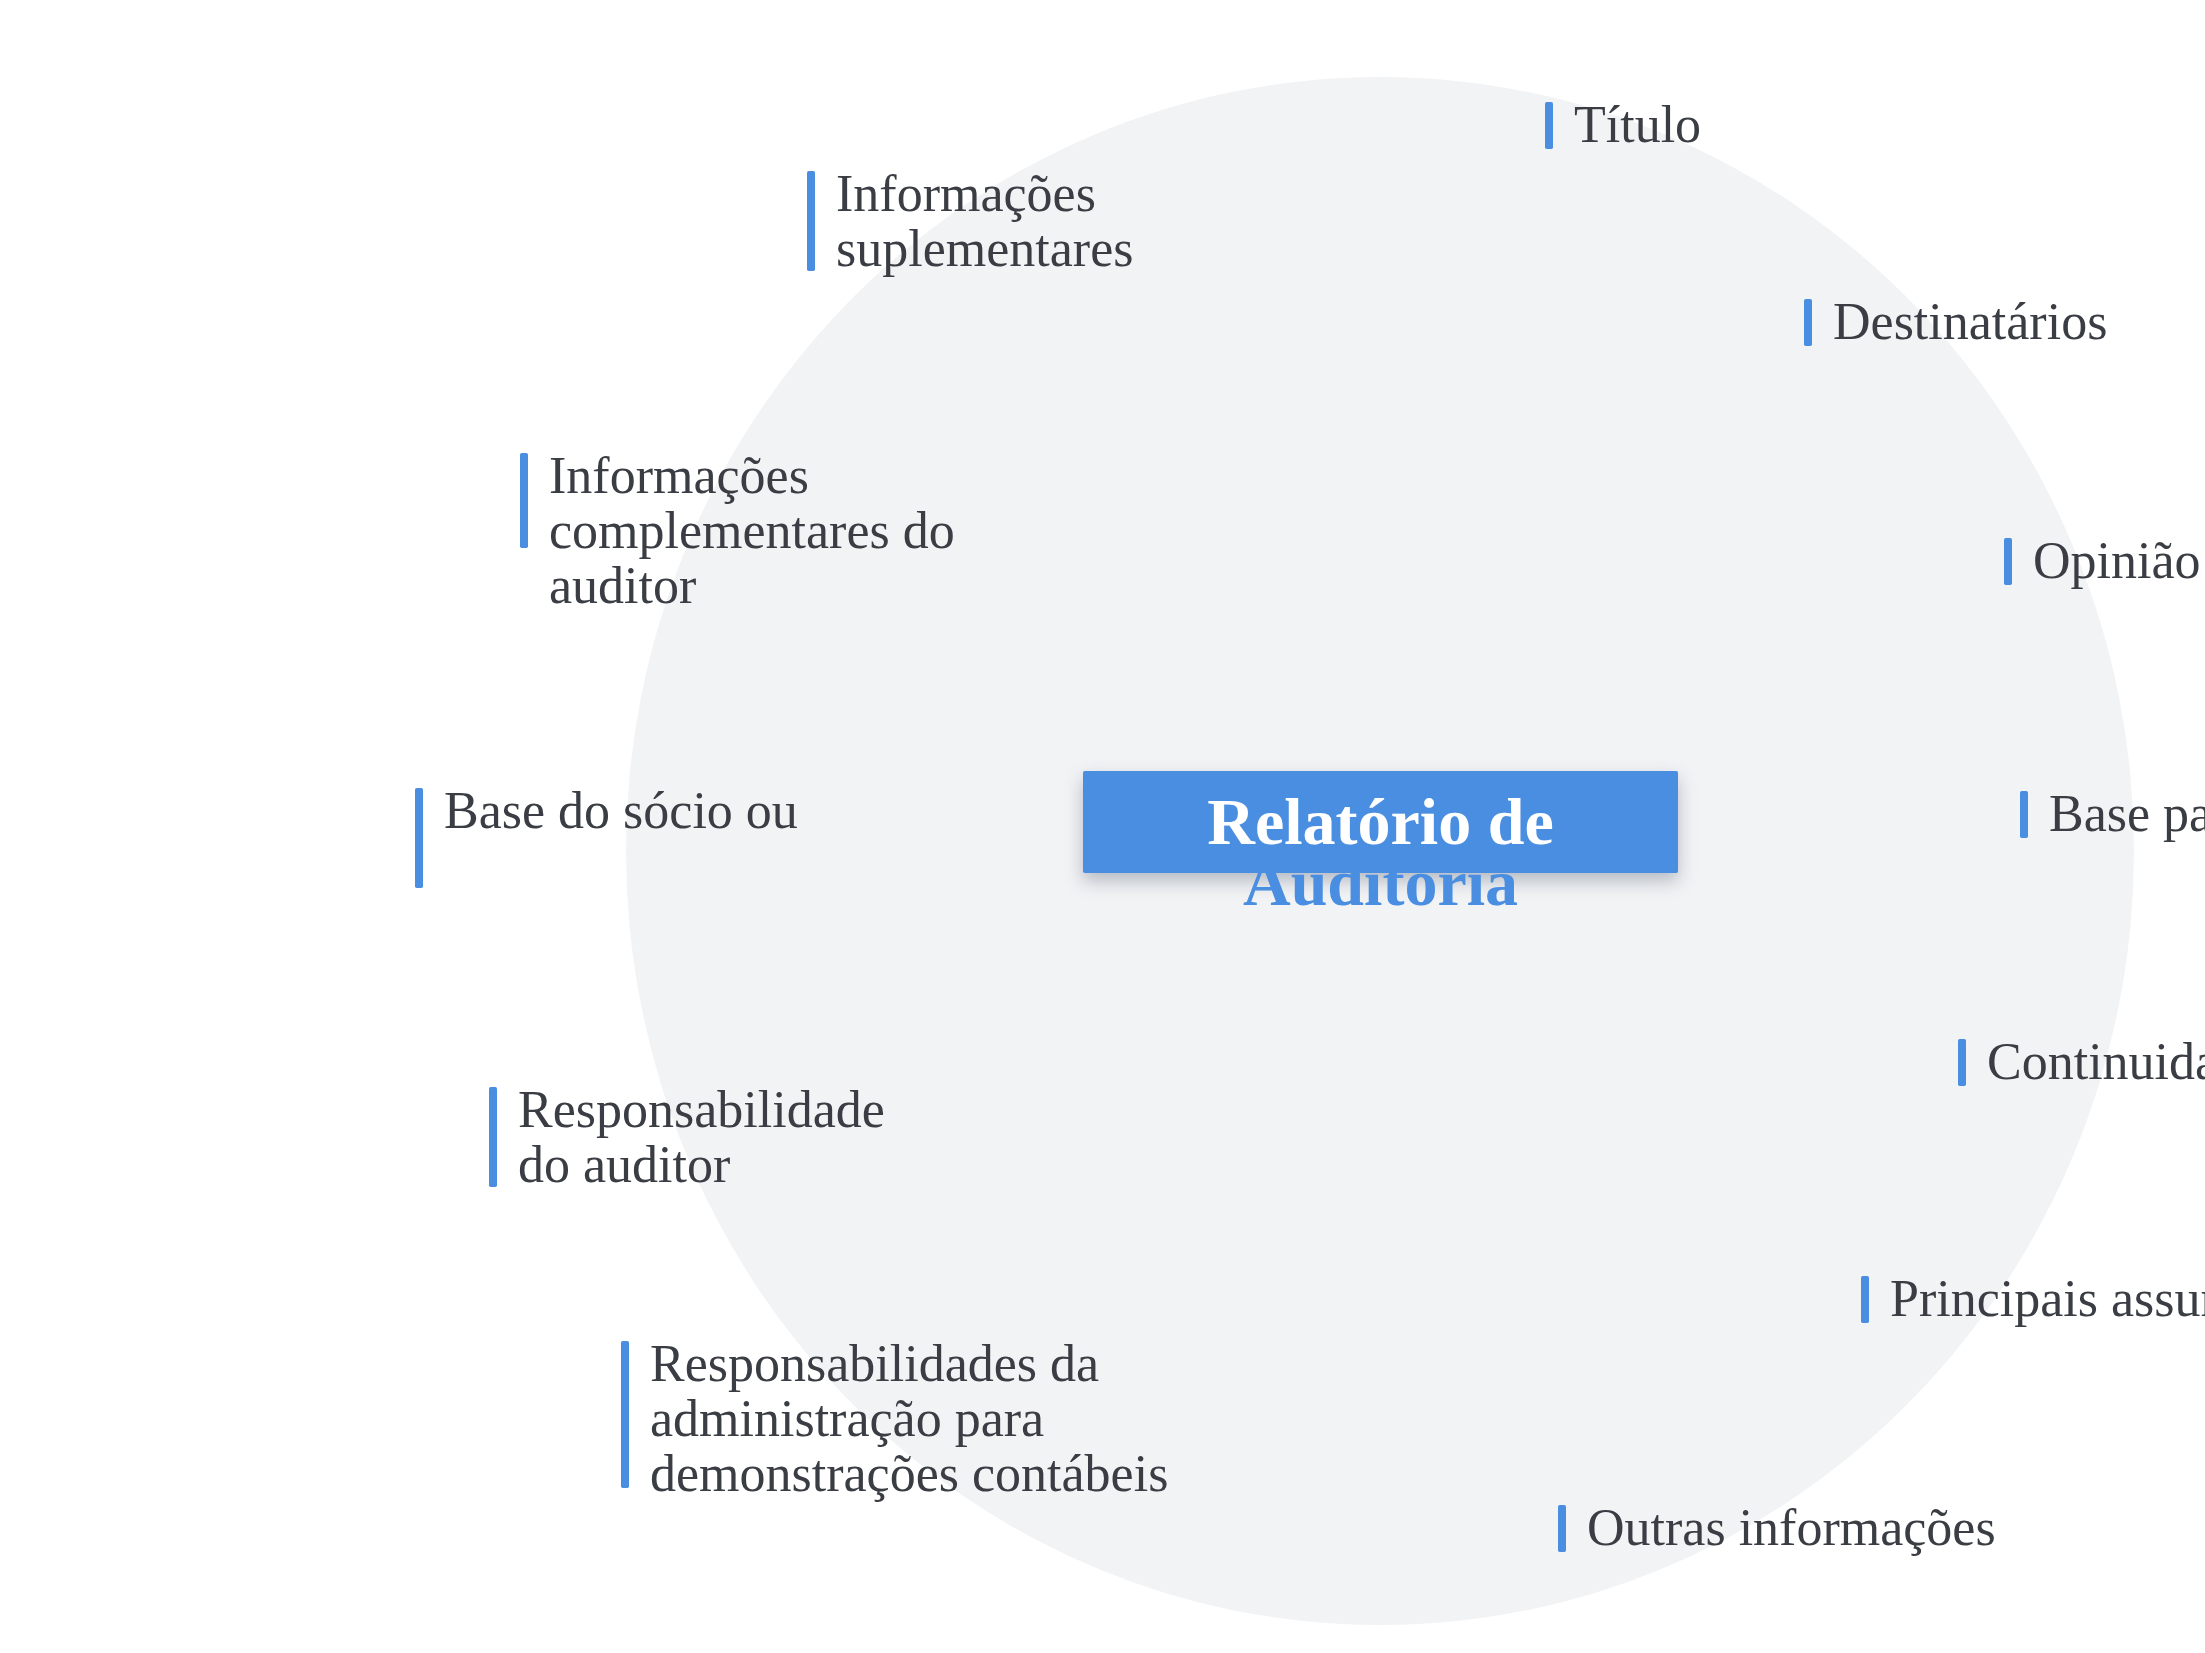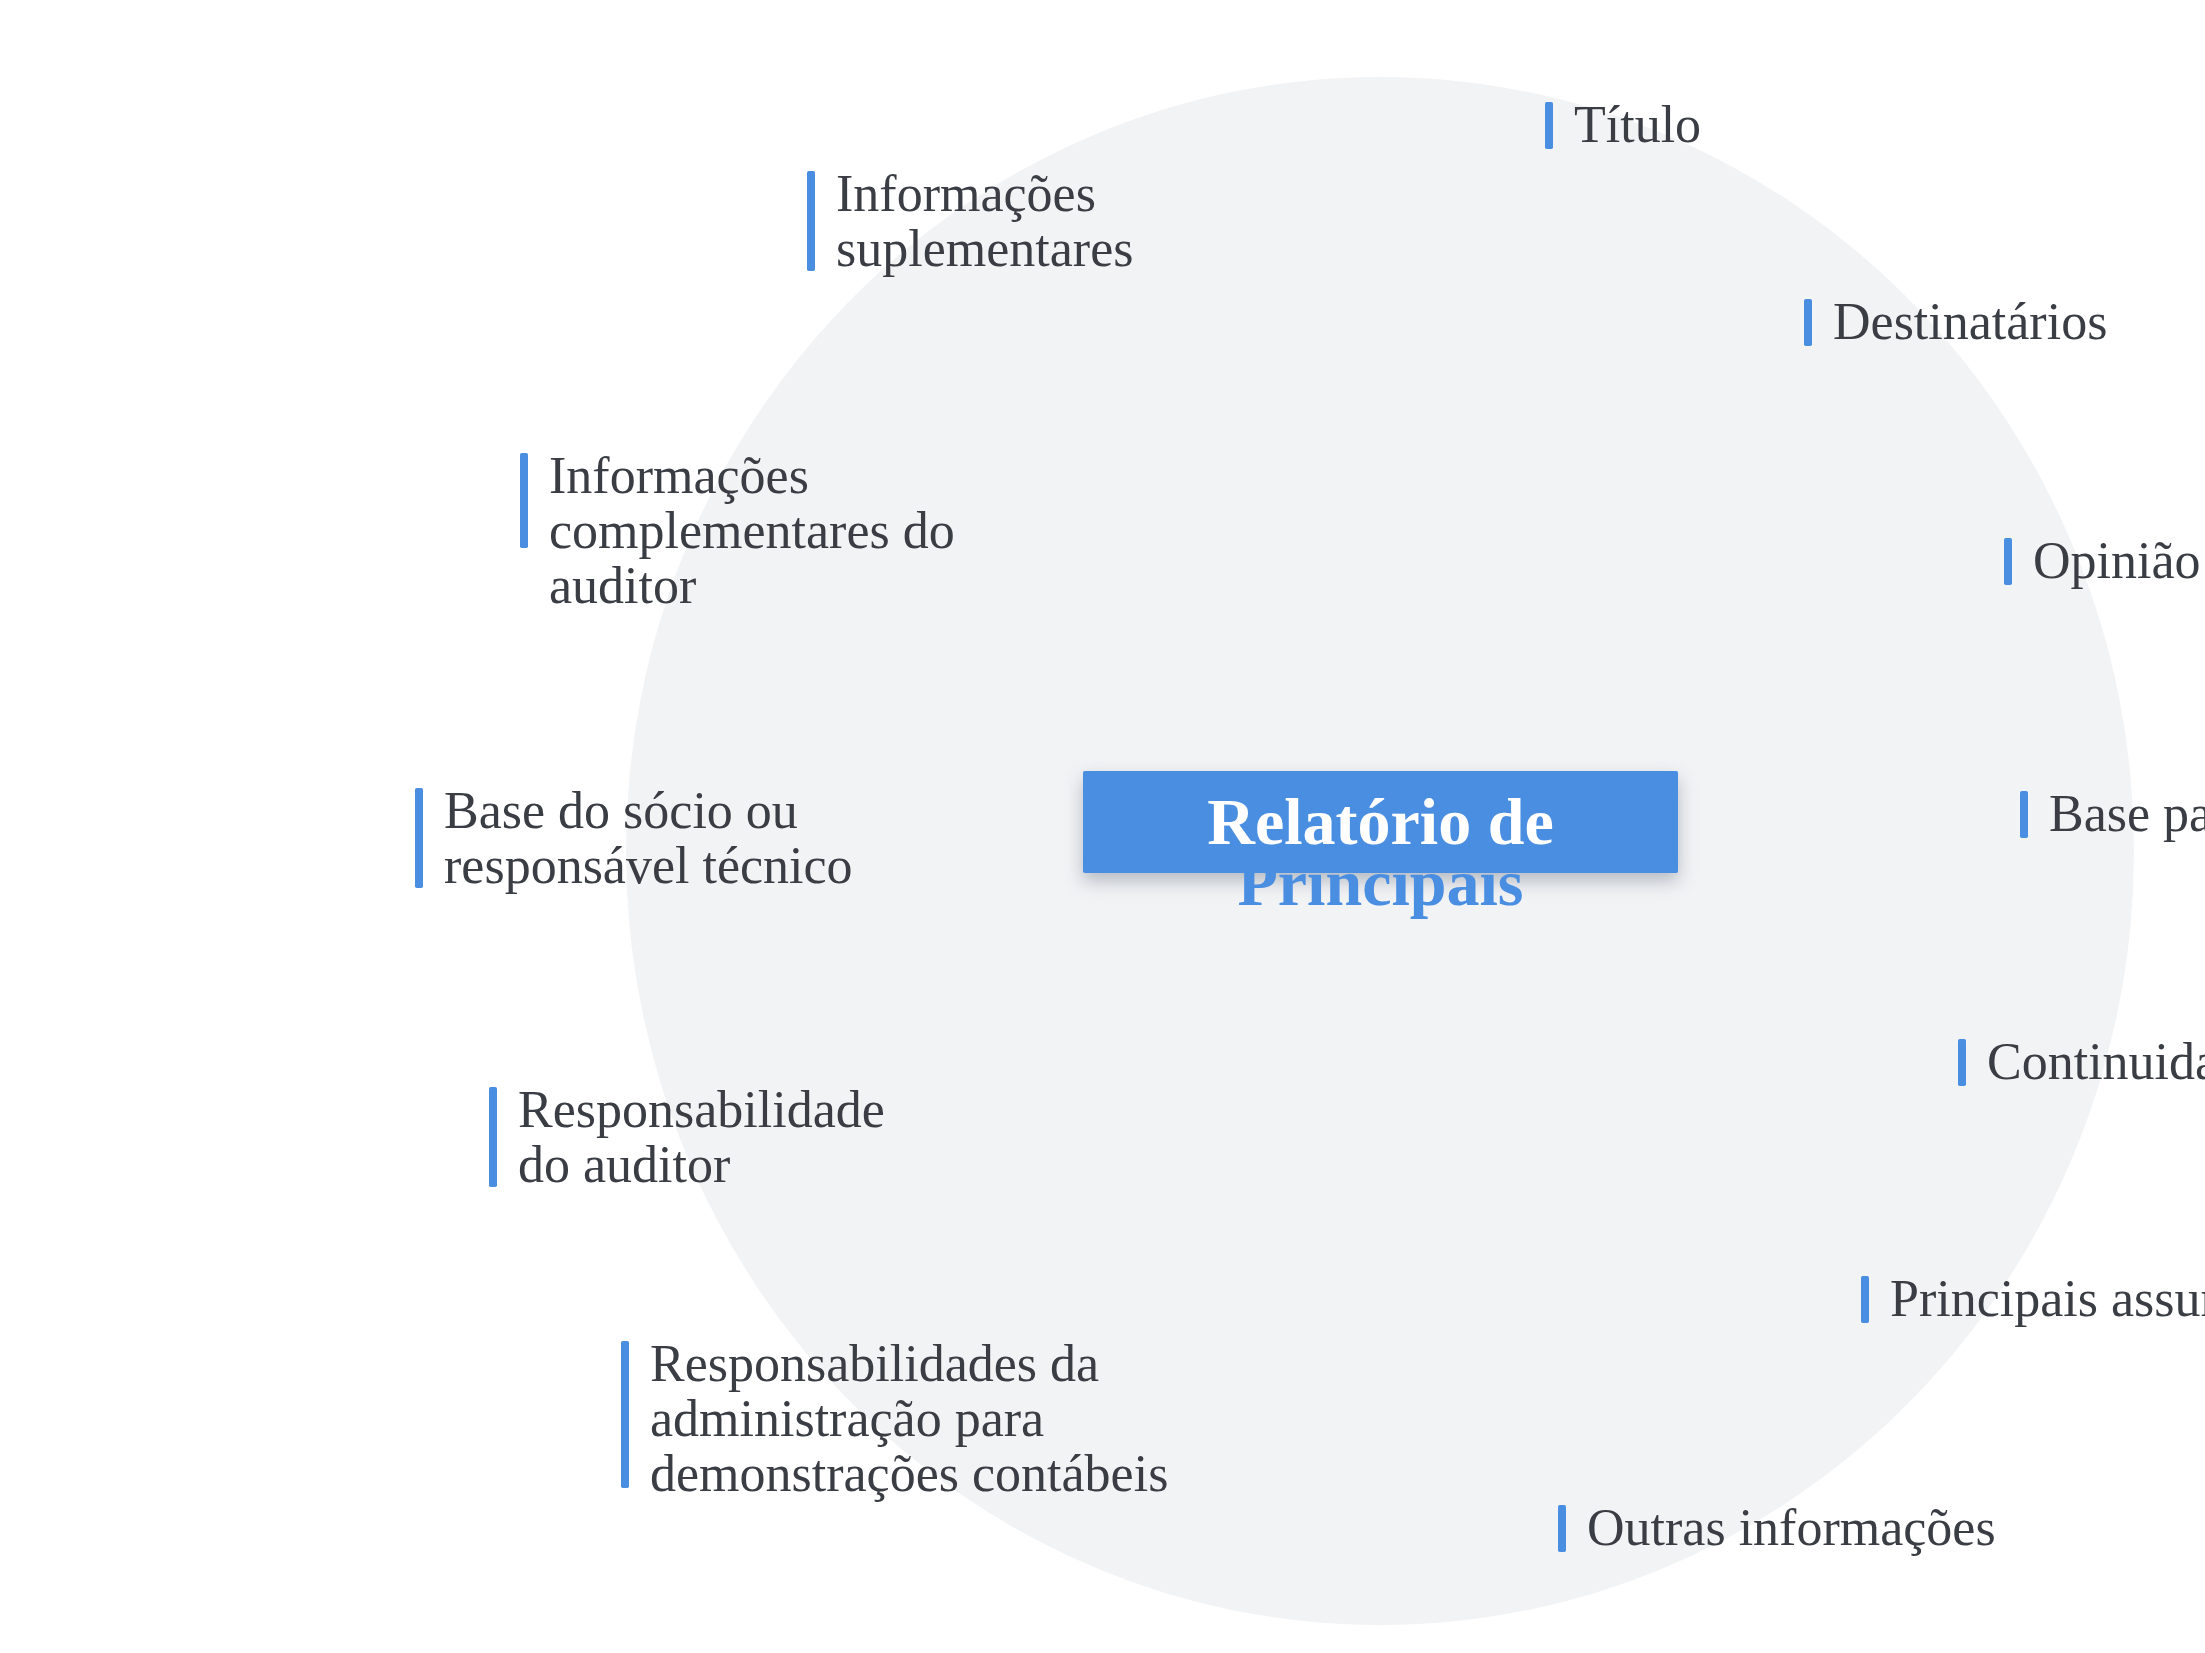--- a/index.html
+++ b/index.html
@@ -55,21 +55,21 @@
   }
 </style>
 </head>
 <body>
 
 <div class="circle"></div>
 
 <div class="center-box">
   <span>Relatório de</span>
 </div>
-<div class="center-sub">Principais</div>
+<div class="center-sub">Auditoria</div>
 
 <div class="label p-titulo">
   <div class="bar h1"></div>
   <div class="lines">
       <span>Título</span>
     </div>
 </div>
 
 <div class="label p-destinatarios">
   <div class="bar h1"></div>
@@ -127,21 +127,20 @@
   <div class="lines">
     <span>Responsabilidade</span>
     <span>do auditor</span>
   </div>
 </div>
 
 <div class="label p-nome-socio">
   <div class="bar h2"></div>
   <div class="lines">
     <span>Base do sócio ou</span>
-    <span>responsável técnico</span>
   </div>
 </div>
 
 <div class="label p-inf-compl">
   <div class="bar h2c"></div>
   <div class="lines">
     <span>Informações</span>
     <span>complementares do</span>
     <span>auditor</span>
   </div>

